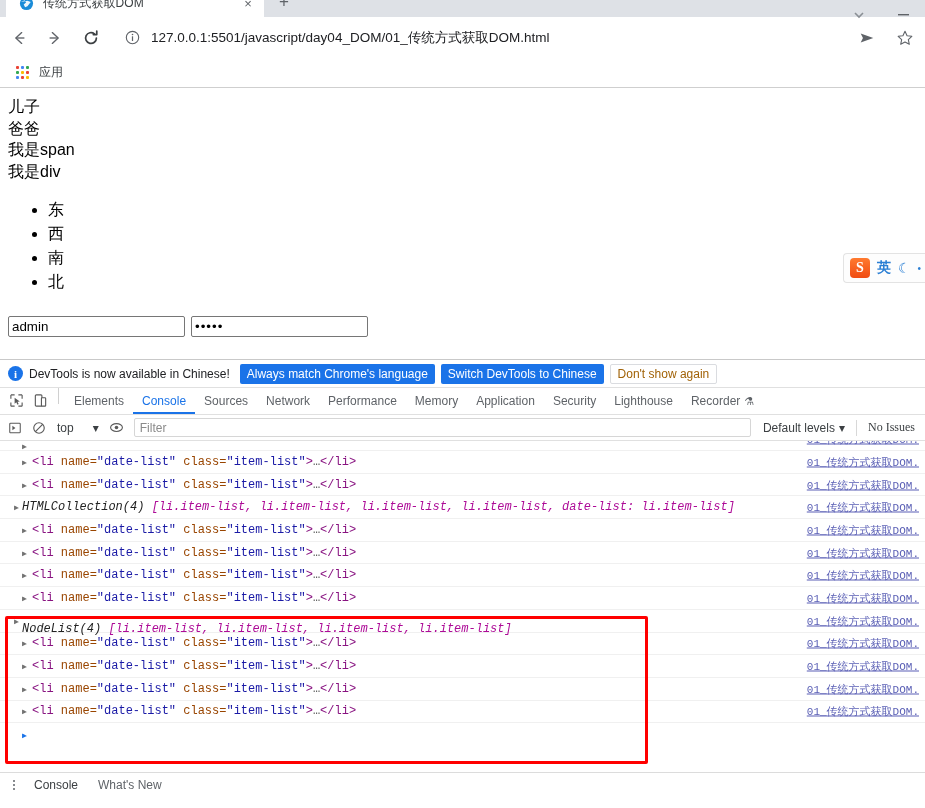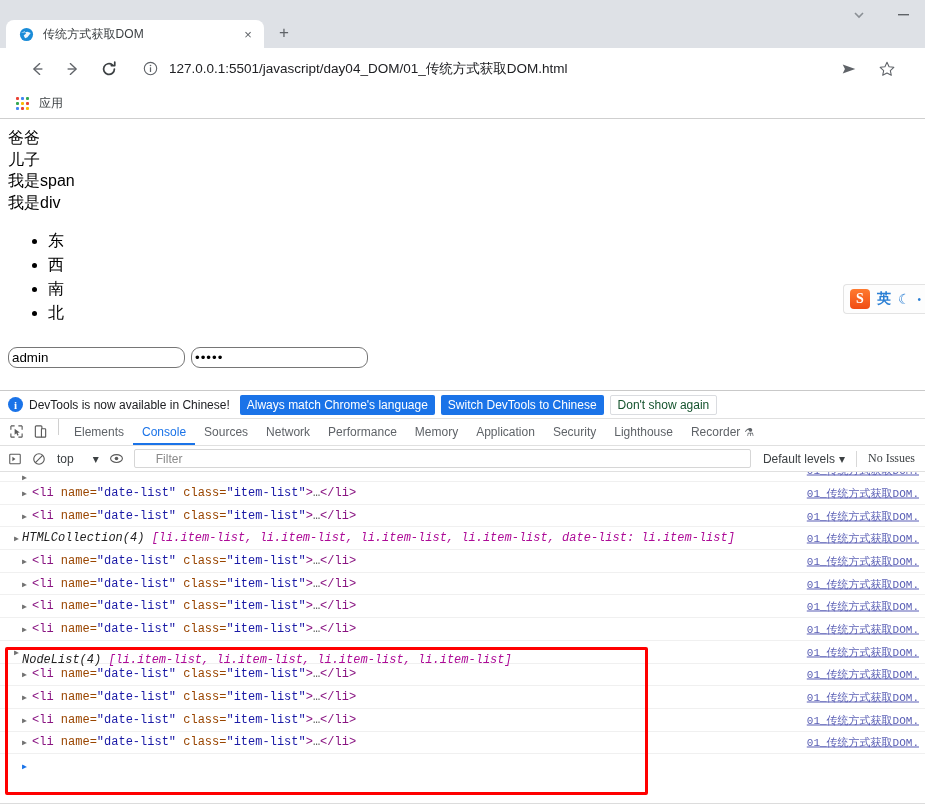--- a/index.html
+++ b/index.html
@@ -8,21 +8,21 @@
     width: 925px; height: 808px;
     overflow: hidden;
     background: #ffffff;
     font-family: "Liberation Sans", sans-serif;
   }
 
   
   .browser { width: 925px; height: 808px; position: relative; background:#fff; }
 
   .tabstrip {
-    height: 48px;
+    height: 17px;
     background: #dee1e6;
     display: flex;
     align-items: flex-end;
     position: relative;
   }
   .tab {
     height: 28px;
     width: 258px;
     background: #fff;
     border-radius: 8px 8px 0 0;
@@ -72,21 +72,21 @@
     display:flex; align-items:center; justify-content:center;
     color:#5f6368; font-size: 11px;
     cursor: pointer;
   }
 
   .toolbar {
     height: 41px;
     background: #fff;
     display: flex;
     align-items: center;
-    padding: 0 19px;
+    padding: 0 1px;
   }
   .nav-btn {
     width: 30px; height: 30px;
     margin: 0 3px;
     display: flex; align-items: center; justify-content: center;
     color: #5f6368;
     cursor: pointer;
   }
   .omnibox {
     flex: 1;
@@ -164,21 +164,21 @@
     gap: 6px;
   }
   .form-row input {
     height: 21px;
     font-size: 13.333px;
     font-family: "Liberation Sans", sans-serif;
     border: 1px solid #767676;
     padding: 1px 3px;
     background: #fff;
     color: #000;
-    border-radius: 9px;
+    border-radius: 2px;
   }
   .inp-user { width: 177px; }
   .inp-pass { width: 177px; letter-spacing: 1px; }
 
   
   .ime-bar {
     position: absolute;
     right: 0; top: 165px;
     height: 30px;
     display: flex; align-items: center;
@@ -227,21 +227,21 @@
     background:#1a73e8; color:#fff;
     font-size: 12px;
     border: none;
     border-radius: 2px;
     height: 20px;
     padding: 0 7px;
     cursor: pointer;
     font-family: "Liberation Sans", sans-serif;
   }
   .btn-plain {
-    background:#fff; color:#14532d;
+    background:#fff; color:#a16207;
     font-size: 12px;
     border: 1px solid #dadce0;
     border-radius: 2px;
     height: 20px;
     padding: 0 7px;
     cursor: pointer;
     font-family: "Liberation Sans", sans-serif;
   }
 
   .dt-tabs {
@@ -290,21 +290,21 @@
   }
   .fb-filter {
     flex: 1;
     height: 19px;
     margin: 0 4px;
     border: 1px solid #d6d6d6;
     border-radius: 2px;
     background:#fff;
     font-size: 12px;
     color:#202124;
-    padding: 0 21px;
+    padding: 0 5px;
     font-family: "Liberation Sans", sans-serif;
   }
   .fb-filter::placeholder { color:#8a8a8a; }
   .fb-levels {
     font-size: 12px; color:#3c4043;
     padding: 0 6px; cursor:pointer;
     display:flex; align-items:center; gap:4px;
     white-space: nowrap;
   }
   .fb-vsep { width:1px; height:16px; background:#d8d8d8; margin:0 3px; }
@@ -477,22 +477,22 @@
           <i style="background:#ea4335"></i>
         <i style="background:#4285f4"></i>
           <i style="background:#ea4335"></i>
           <i style="background:#fbbc05"></i>
       </span>
       <span class="bm-label">应用</span>
     </div>
   </div>
 
   <div class="page">
+    <div class="p-line">儿子</div>
     <div class="p-line">爸爸</div>
-    <div class="p-line">儿子</div>
     <div class="p-line">我是span</div>
     <div class="p-line">我是div</div>
 
     <ul class="p-list">
       <li>东</li>
       <li>西</li>
       <li>南</li>
       <li>北</li>
     </ul>
 

